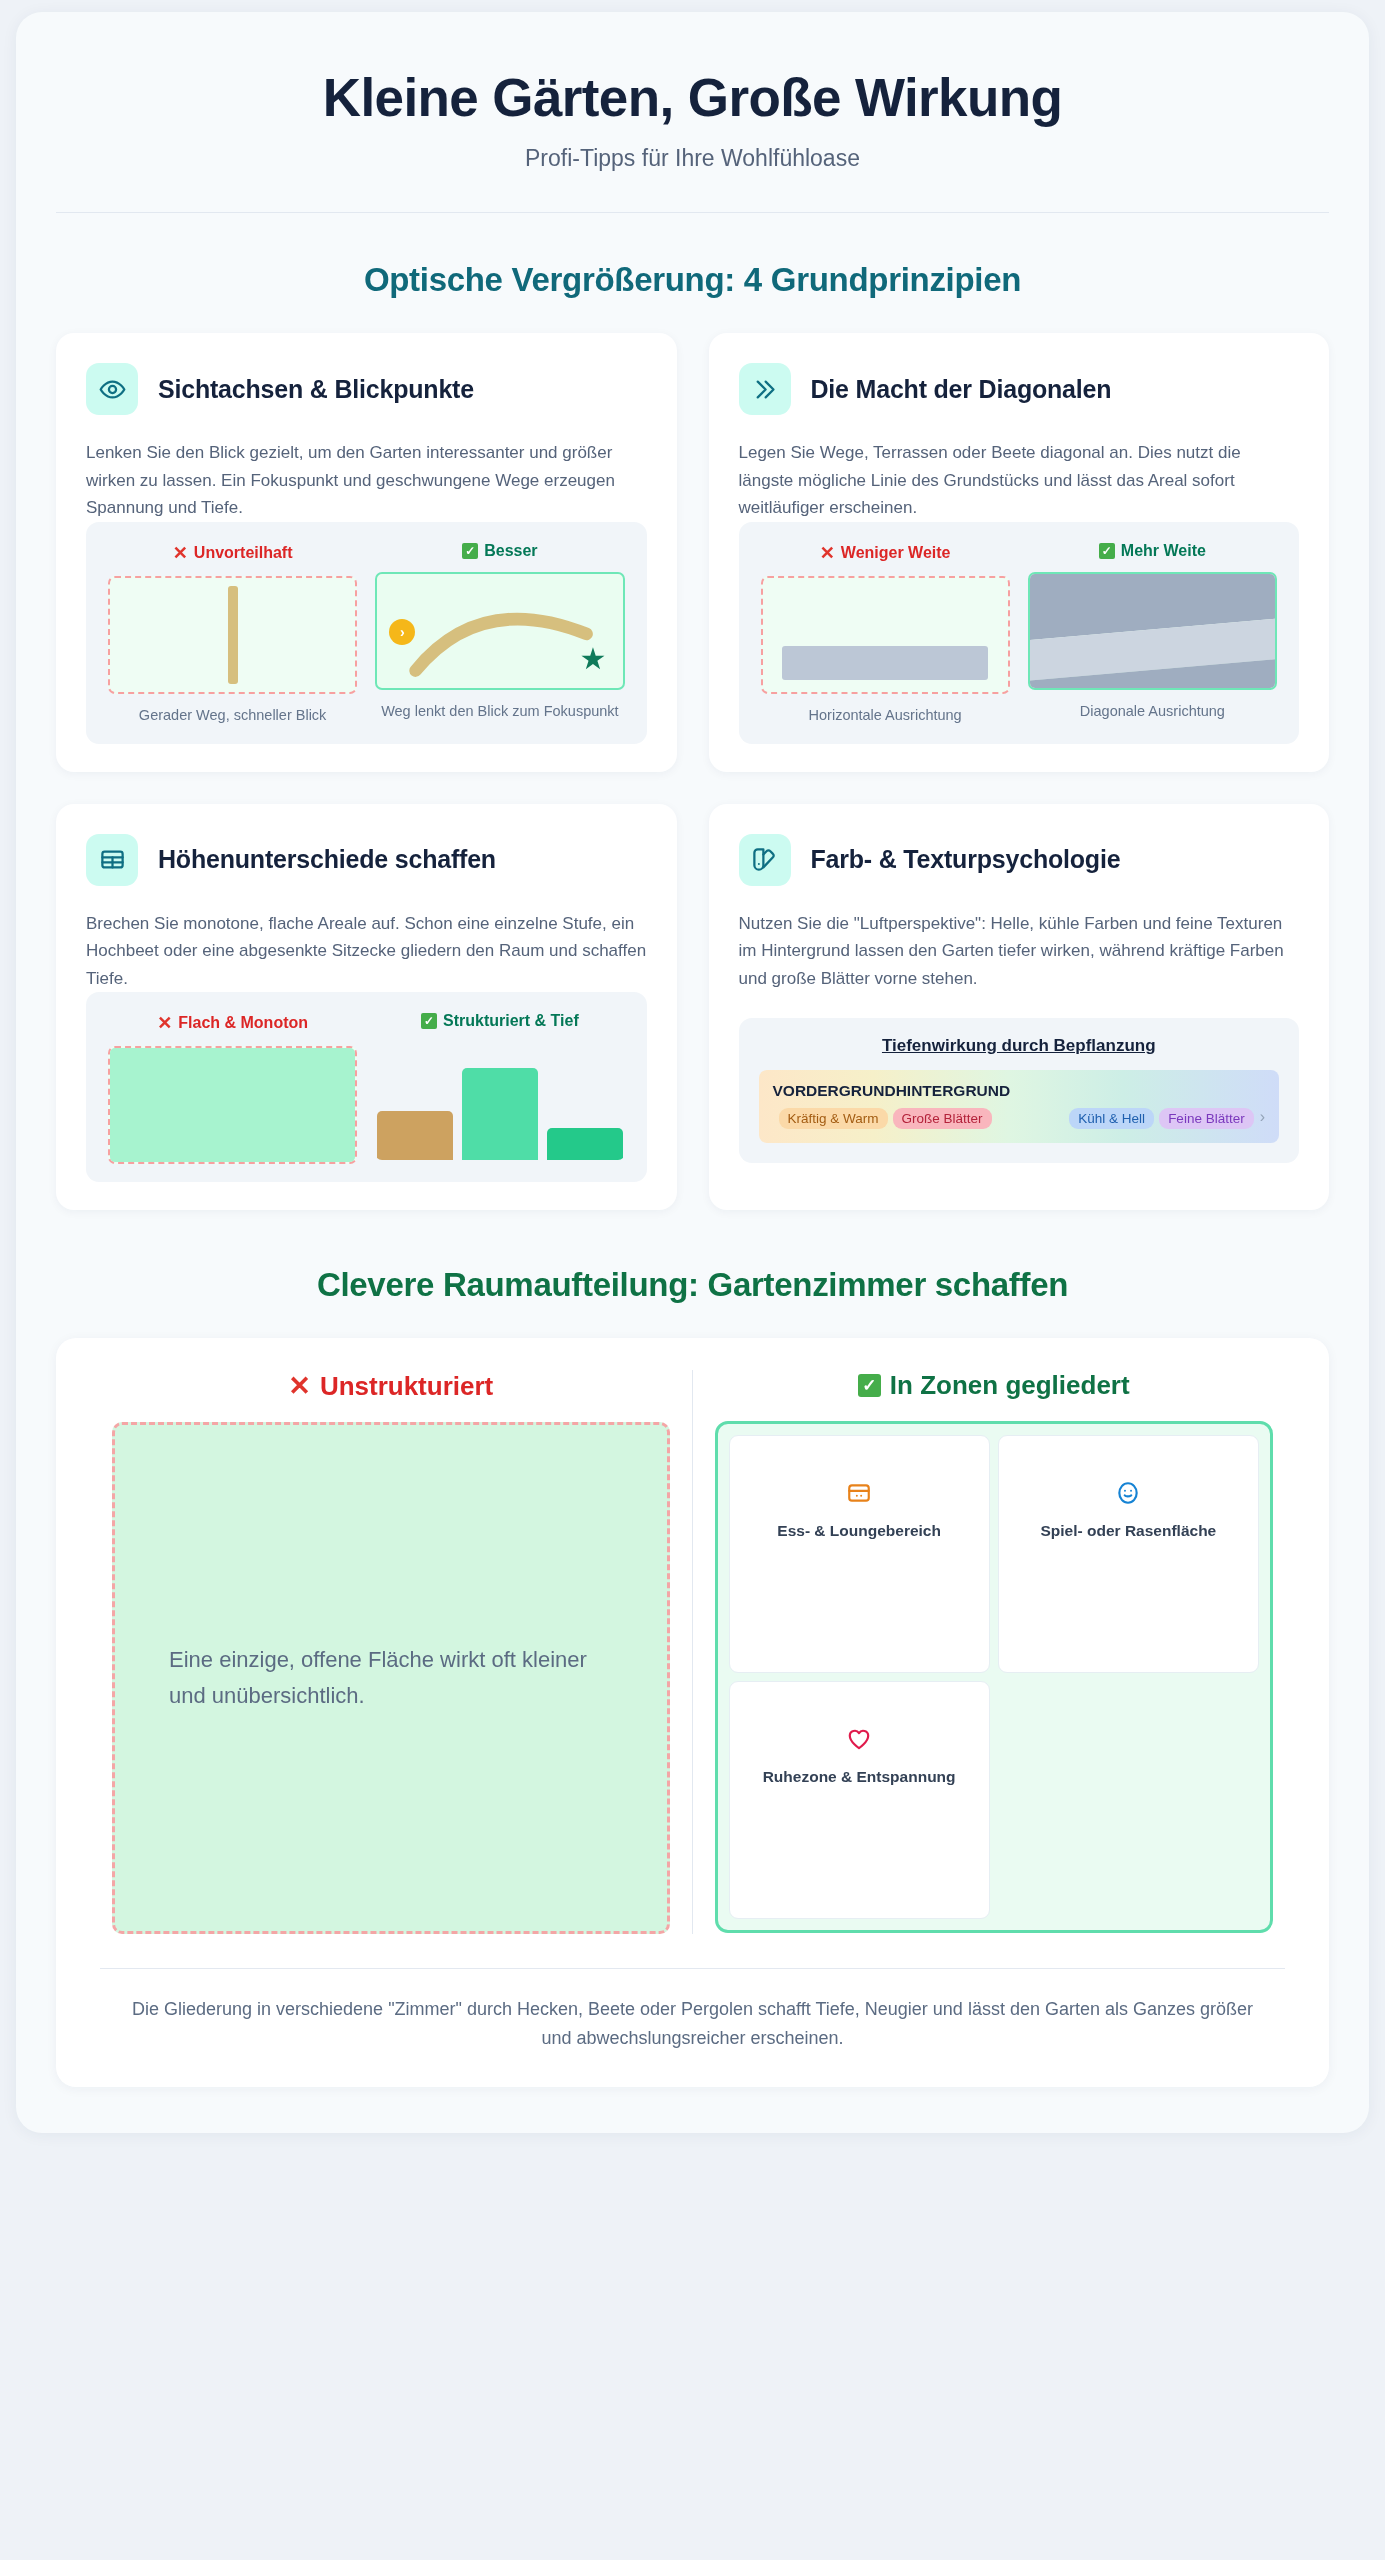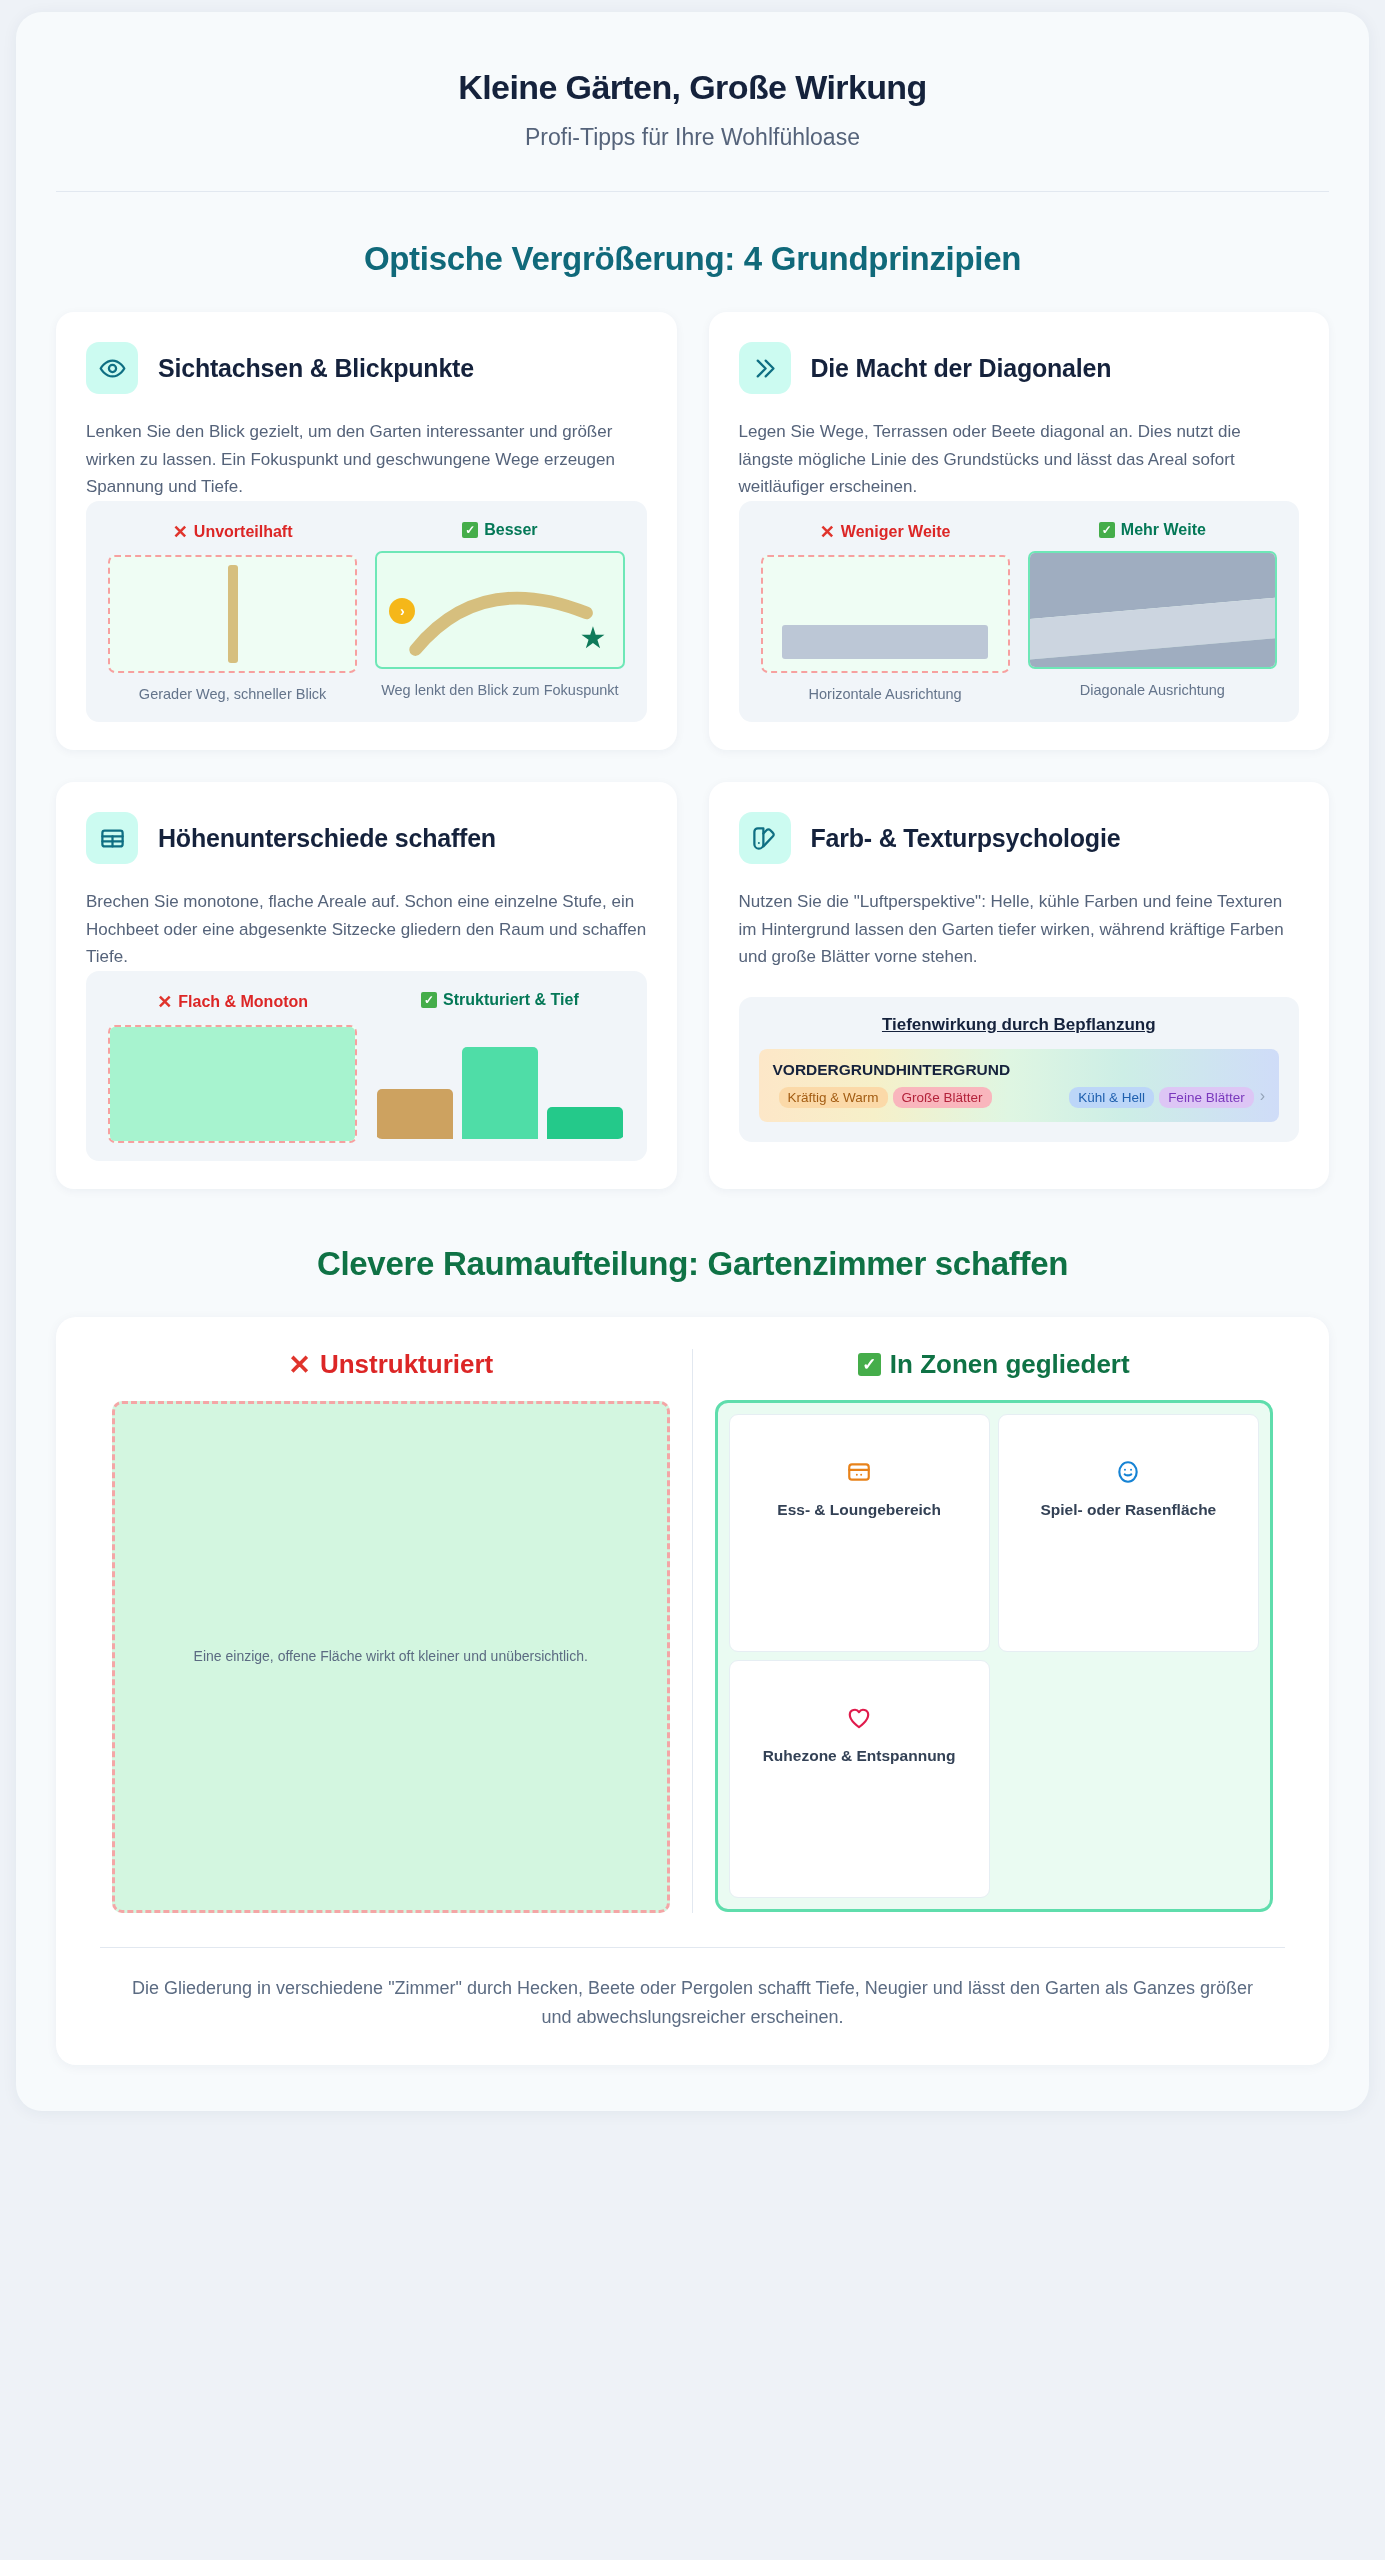--- a/index.html
+++ b/index.html
@@ -39,21 +39,21 @@
     z-index: 1;
     background: #f7fafc;
     border-radius: 26px;
     padding: 34px 40px 46px 40px;
     box-shadow: 0 2px 16px rgba(25,45,80,0.06);
   }
 
   
   .masthead { padding: 22px 0 0 0; text-align: center; }
   .main-title {
-    font-size: 34px;
+    font-size: 53px;
     font-weight: 700;
     color: #15223c;
     letter-spacing: -0.6px;
     line-height: 1.12;
   }
   .subtitle {
     margin-top: 18px;
     font-size: 23px;
     color: #55637a;
     font-weight: 400;
@@ -279,21 +279,21 @@
   .zone-head .check-box { width: 23px; height: 23px; font-size: 17px; line-height: 23px; border-radius: 3px; }
 
   .open-area {
     height: 512px;
     background: #d3f6e0;
     border: 3px dashed #f4a6a6;
     border-radius: 10px;
     display: flex; align-items: center; justify-content: center;
     padding: 0 54px;
     text-align: left;
-    font-size: 14px;
+    font-size: 22px;
     color: #5b6b82;
     line-height: 1.65;
   }
 
   .zoned-area {
     height: 512px;
     background: #eafbf2;
     border: 3px solid #5fddac;
     border-radius: 13px;
     padding: 11px;

